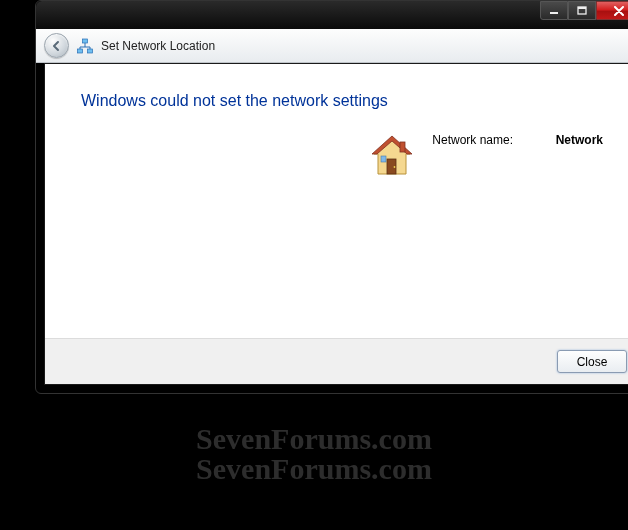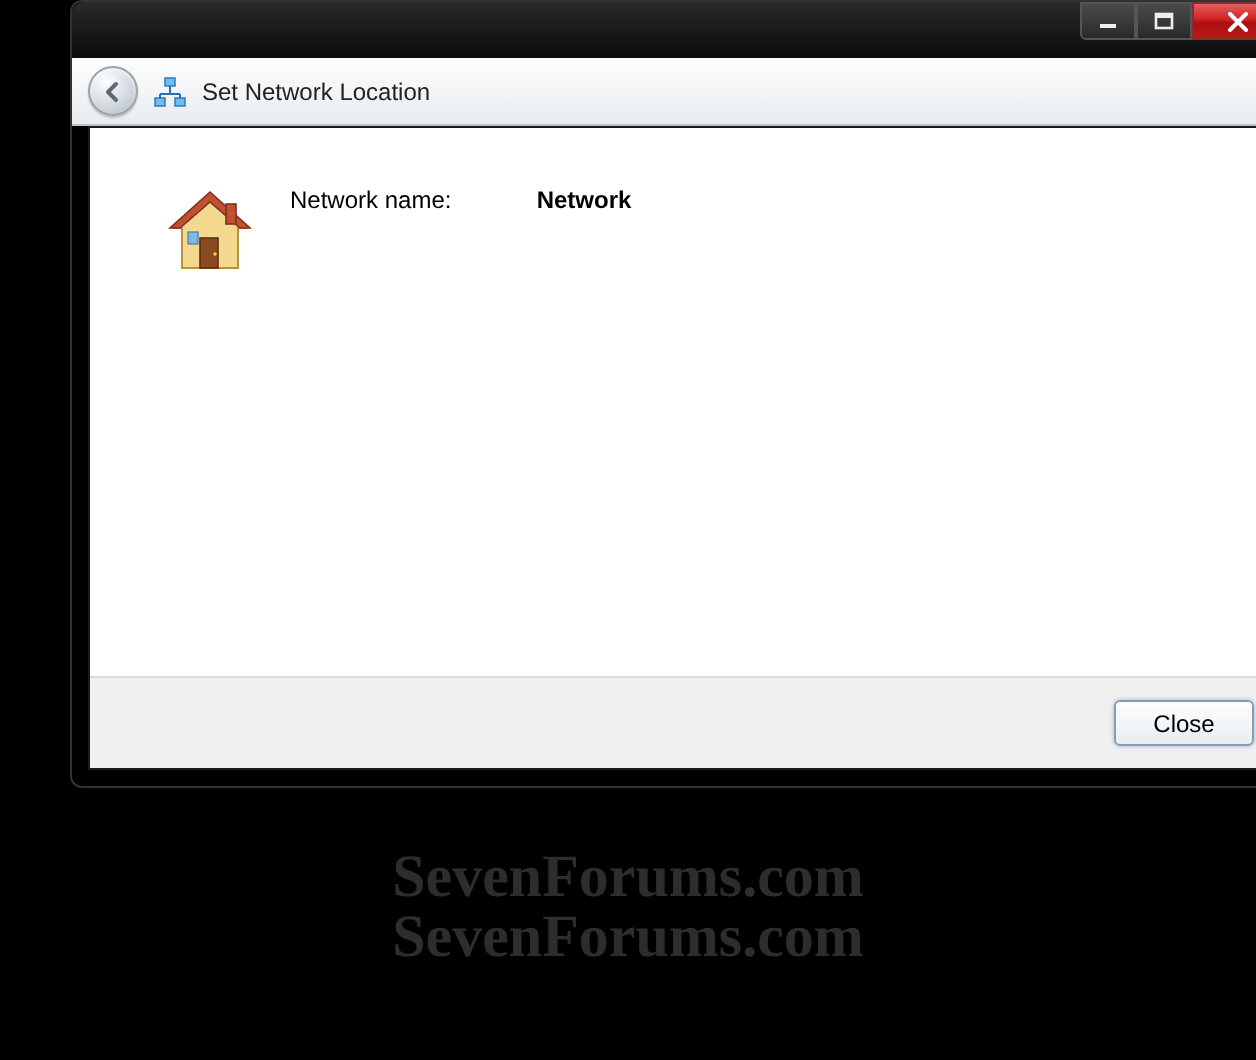--- a/index.html
+++ b/index.html
@@ -106,20 +106,21 @@
     }
     .heading {
       color: #003399;
       font-size: 16px;
       font-weight: normal;
       margin-bottom: 22px;
     }
     .body-row {
       display: flex;
       gap: 16px;
+      justify-content: flex-end;
     }
     .house-icon {
       width: 48px;
       height: 48px;
       flex-shrink: 0;
     }
     .body-text { color: #000; line-height: 1.4; }
     .nn-line { margin-bottom: 2px; }
     .nn-label { display: inline-block; width: 120px; }
     .nn-value { font-weight: bold; }
@@ -204,20 +205,21 @@
         <rect x="5.5" y="1" width="5" height="4" fill="#6fbef0" stroke="#2a6fb5" stroke-width="0.7"></rect>
         <rect x="0.5" y="11" width="5" height="4" fill="#6fbef0" stroke="#2a6fb5" stroke-width="0.7"></rect>
         <rect x="10.5" y="11" width="5" height="4" fill="#6fbef0" stroke="#2a6fb5" stroke-width="0.7"></rect>
       </svg>
     </div>
     <span class="header-title">Set Network Location</span>
   </div>
 
   <div class="content">
     <div class="inner">
+      <h1 class="heading">Windows could not set the network settings</h1>
       <div class="body-row">
         <div class="house-icon">
           <svg width="48" height="48" viewBox="0 0 48 48">
             <polygon points="24,6 6,22 10,22 10,42 38,42 38,22 42,22" fill="#f5d890" stroke="#b8923a" stroke-width="1"></polygon>
             <polygon points="24,4 4,22 9,22 24,9 39,22 44,22" fill="#c05030" stroke="#803020" stroke-width="0.8"></polygon>
             <rect x="19" y="27" width="9" height="15" fill="#8a4a20" stroke="#5a2f12" stroke-width="0.8"></rect>
             <rect x="13" y="24" width="5" height="6" fill="#7fb8e8" stroke="#4a7aa8" stroke-width="0.6"></rect>
             <circle cx="26.5" cy="35" r="0.9" fill="#f0d050"></circle>
             <rect x="32" y="10" width="5" height="10" fill="#c05030" stroke="#803020" stroke-width="0.8"></rect>
           </svg>

